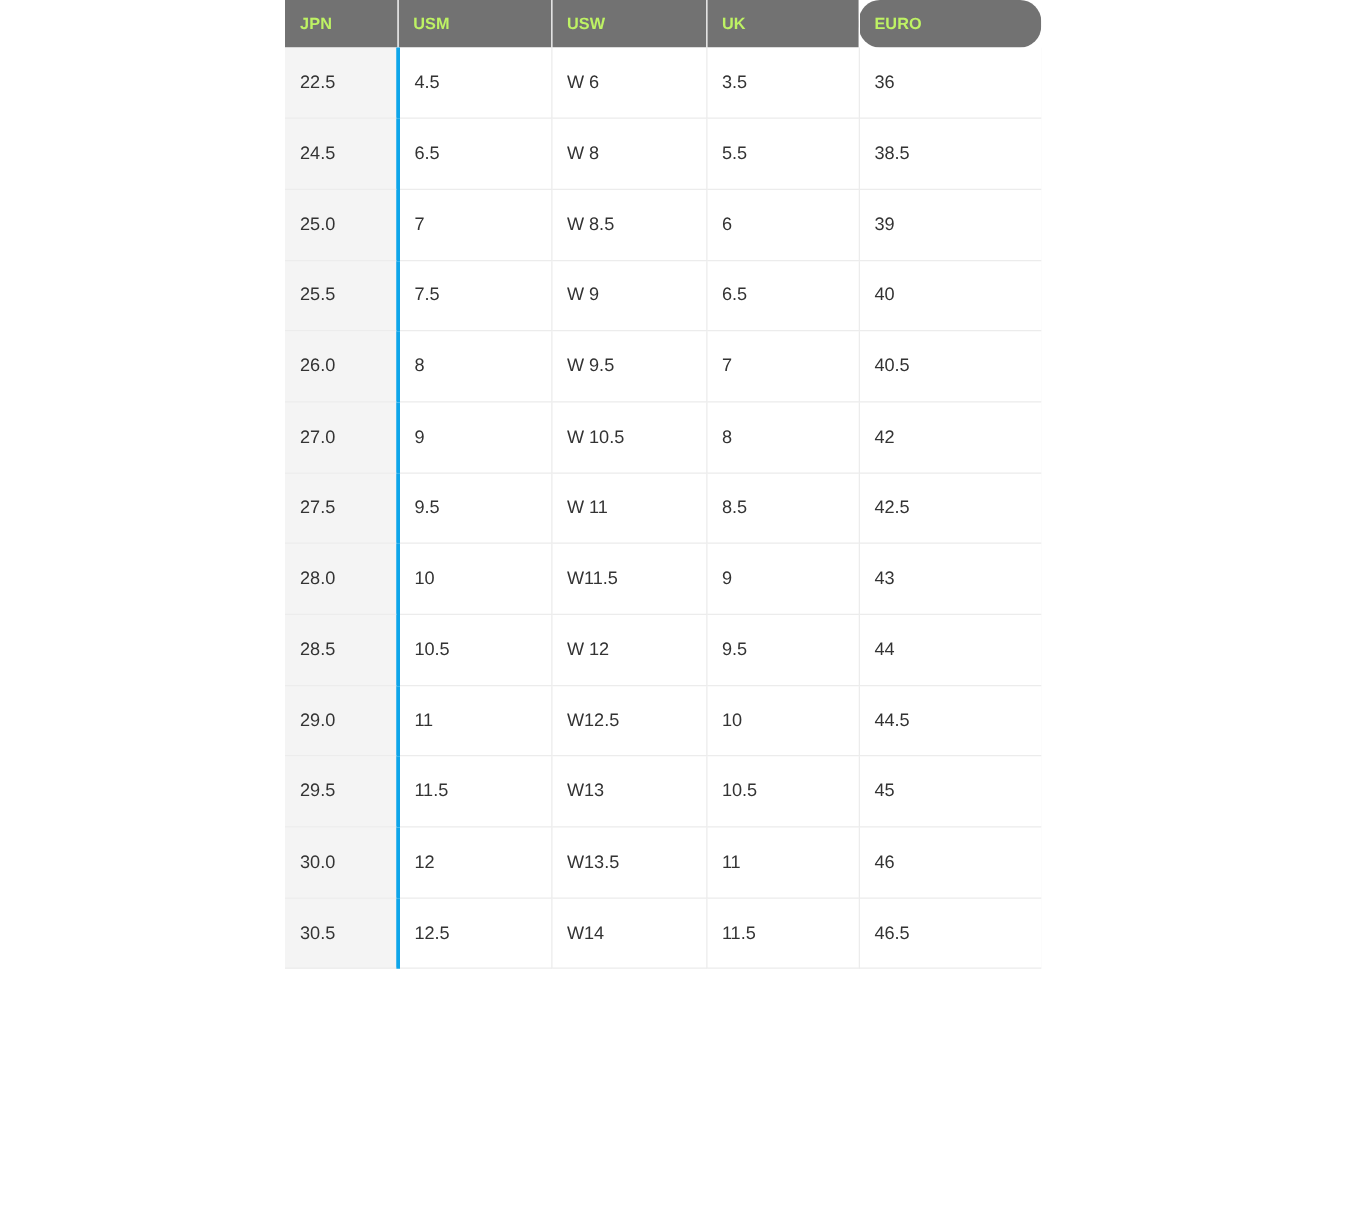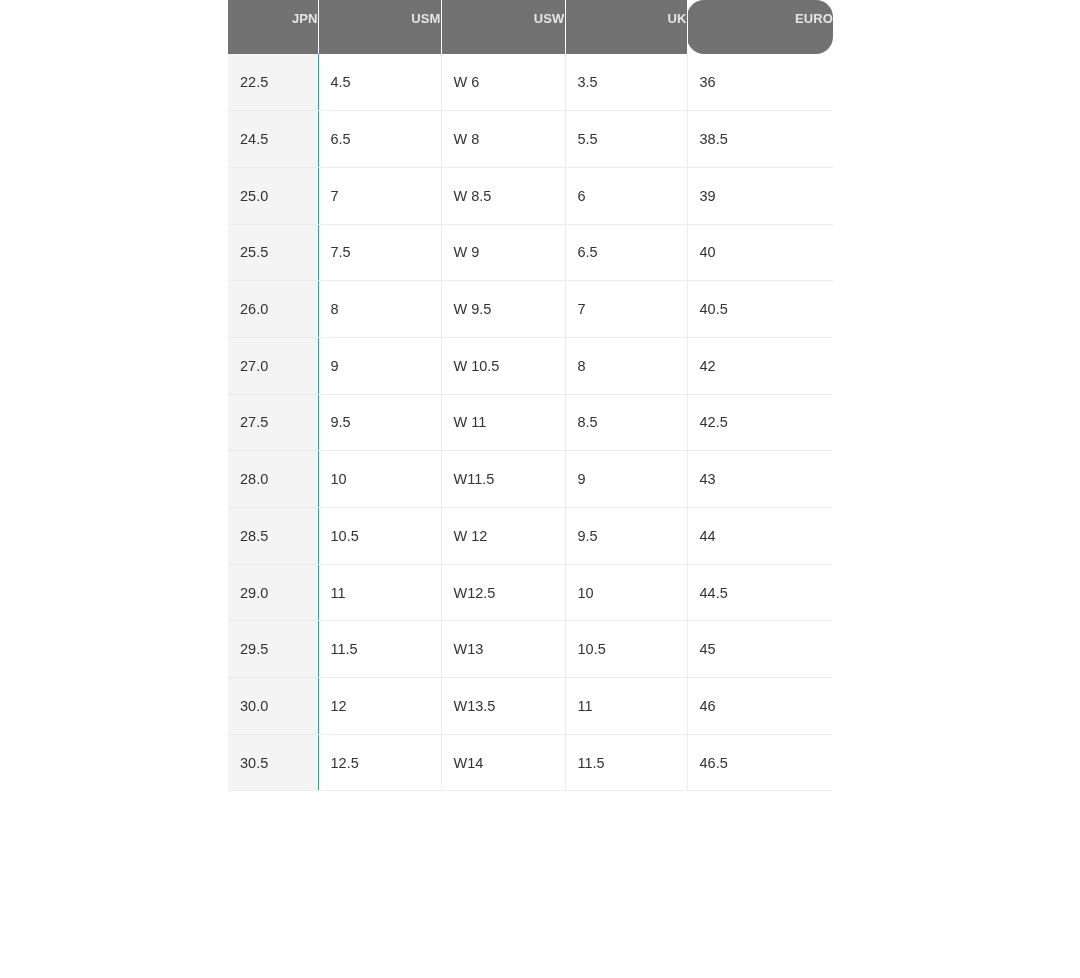--- a/index.html
+++ b/index.html
@@ -44,25 +44,25 @@
 
   
   col.c-jpn  { width: 90px; }
   col.c-usm  { width: 123px; }
   col.c-usw  { width: 124px; }
   col.c-uk   { width: 122px; }
   col.c-euro { width: 146px; }
 
   thead th {
     background: #727272;
-    color: #e5e5e5;
+    color: #bef264;
     font-size: 13px;
     font-weight: bold;
-    text-align: right;
-    padding: 0 0 16px 12px;
+    text-align: left;
+    padding: 0 0 0 12px;
     height: 38px;
     line-height: 38px;
     vertical-align: middle;
     border: 0;
     border-right: 1px solid #ffffff;
     box-sizing: border-box;
     white-space: nowrap;
     letter-spacing: 0.1px;
   }
   thead th.last { border-right: 0; border-radius: 17px; }
@@ -77,21 +77,21 @@
     background: #ffffff;
     border-bottom: 1px solid #ececec;
     border-right: 1px solid #ececec;
     box-sizing: border-box;
     white-space: nowrap;
   }
 
   
   tbody td.col-jpn {
     background: #f4f4f4;
-    border-right: 1px solid #0ea5e9;
+    border-right: 3px solid #0ea5e9;
   }
 </style>
 </head>
 <body>
 
 <div id="page">
 
   <div id="size-table-viewport">
 
     <table class="size-table">

